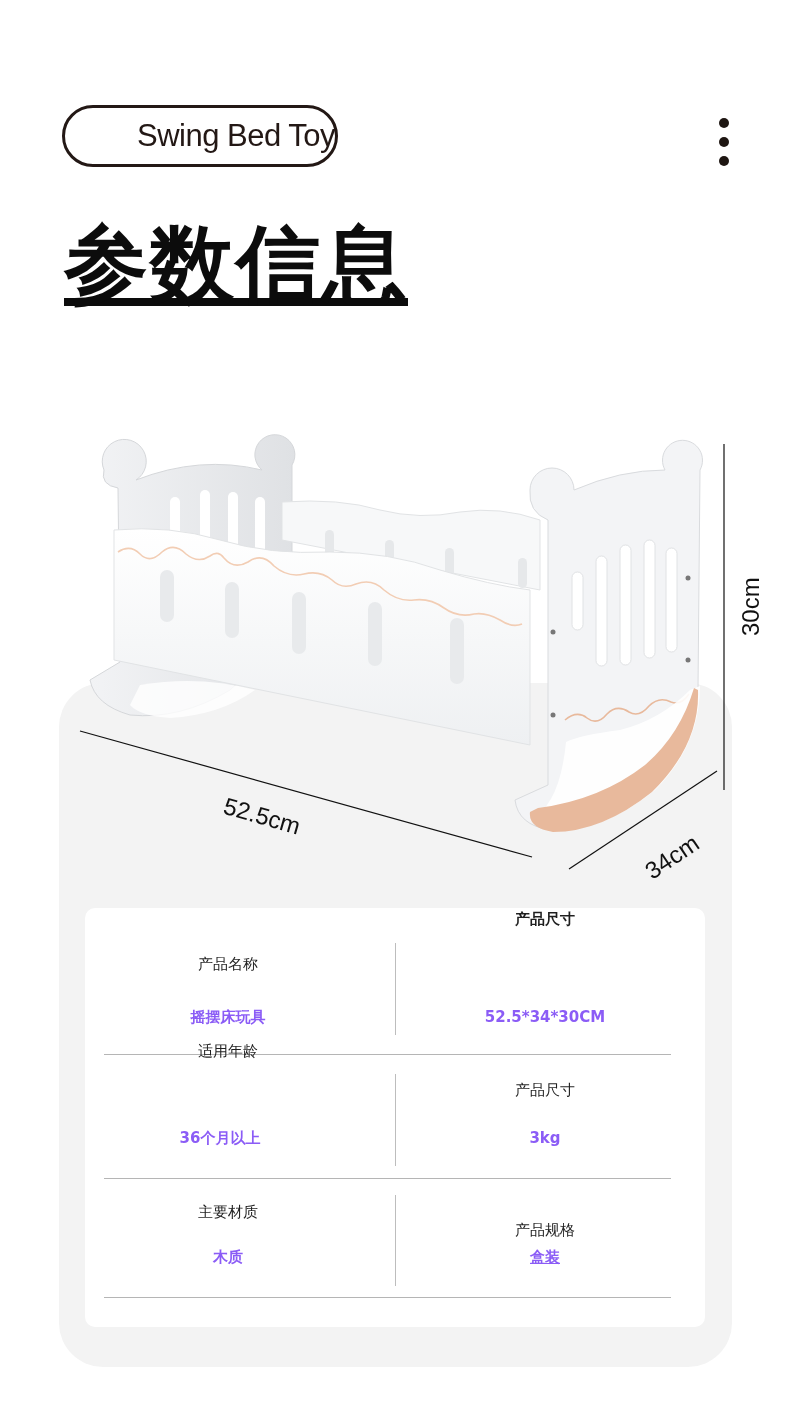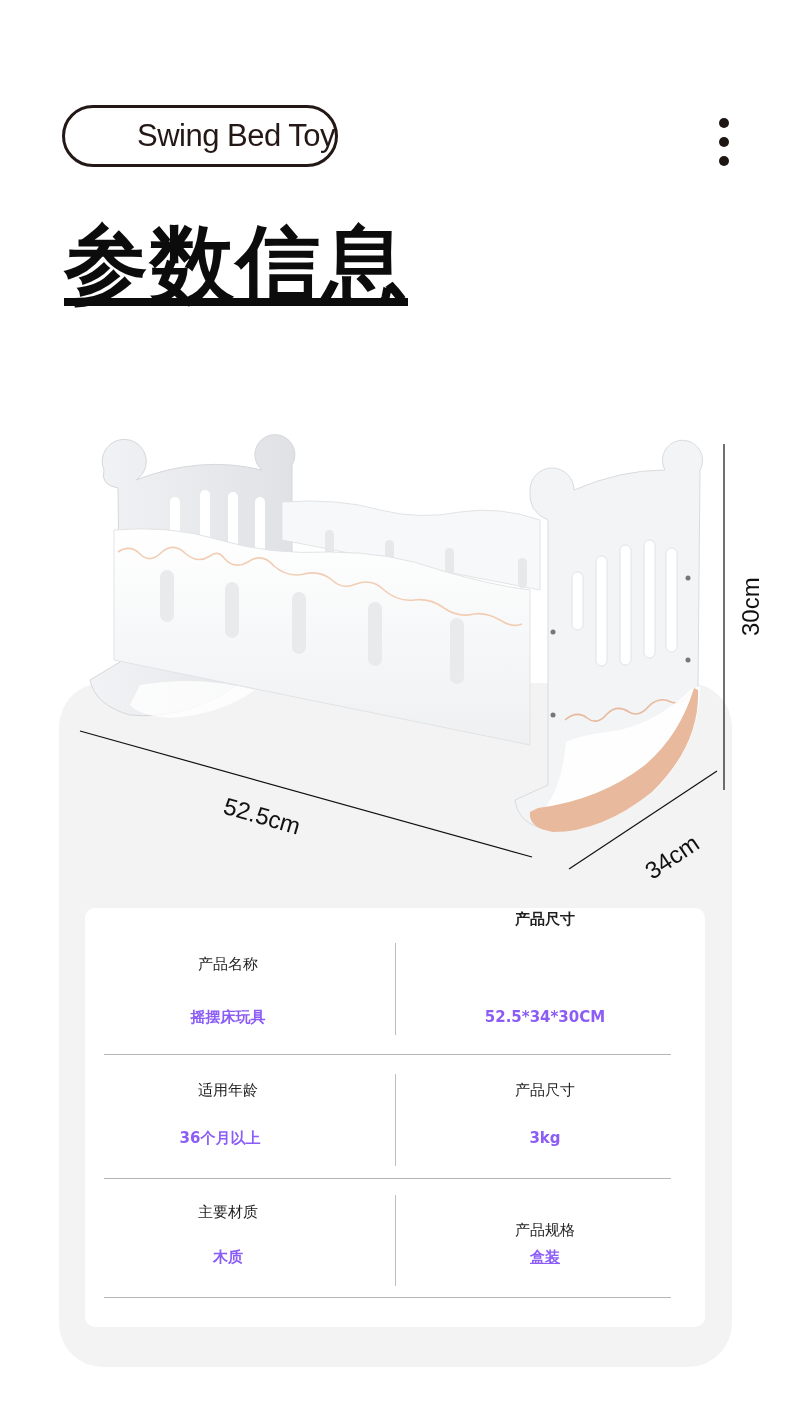--- a/index.html
+++ b/index.html
@@ -117,21 +117,21 @@
   <div>
     <div class="cell-label" style="left:88px; top:955px;">产品名称</div>
     <div class="cell-value" style="left:88px; top:1008px;">摇摆床玩具</div>
     <div class="vline" style="top:943px; height:92px;"></div>
     <div class="cell-label" style="left:405px; top:910px;font-weight:bold;">产品尺寸</div>
     <div class="cell-value" style="left:405px; top:1008px;">52.5*34*30CM</div>
     <div class="hline" style="top:1054px;"></div>
   </div>
 
   <div>
-    <div class="cell-label" style="left:88px; top:1081px;">适用年龄</div>
+    <div class="cell-label" style="left:88px; top:1042px;">适用年龄</div>
     <div class="cell-value" style="left:80px; top:1129px;">36个月以上</div>
     <div class="vline" style="top:1074px; height:92px;"></div>
     <div class="cell-label" style="left:405px; top:1081px;">产品尺寸</div>
     <div class="cell-value" style="left:405px; top:1129px;">3kg</div>
     <div class="hline" style="top:1178px;"></div>
   </div>
 
   <div>
     <div class="cell-label" style="left:88px; top:1203px;">主要材质</div>
     <div class="cell-value" style="left:88px; top:1248px;">木质</div>

